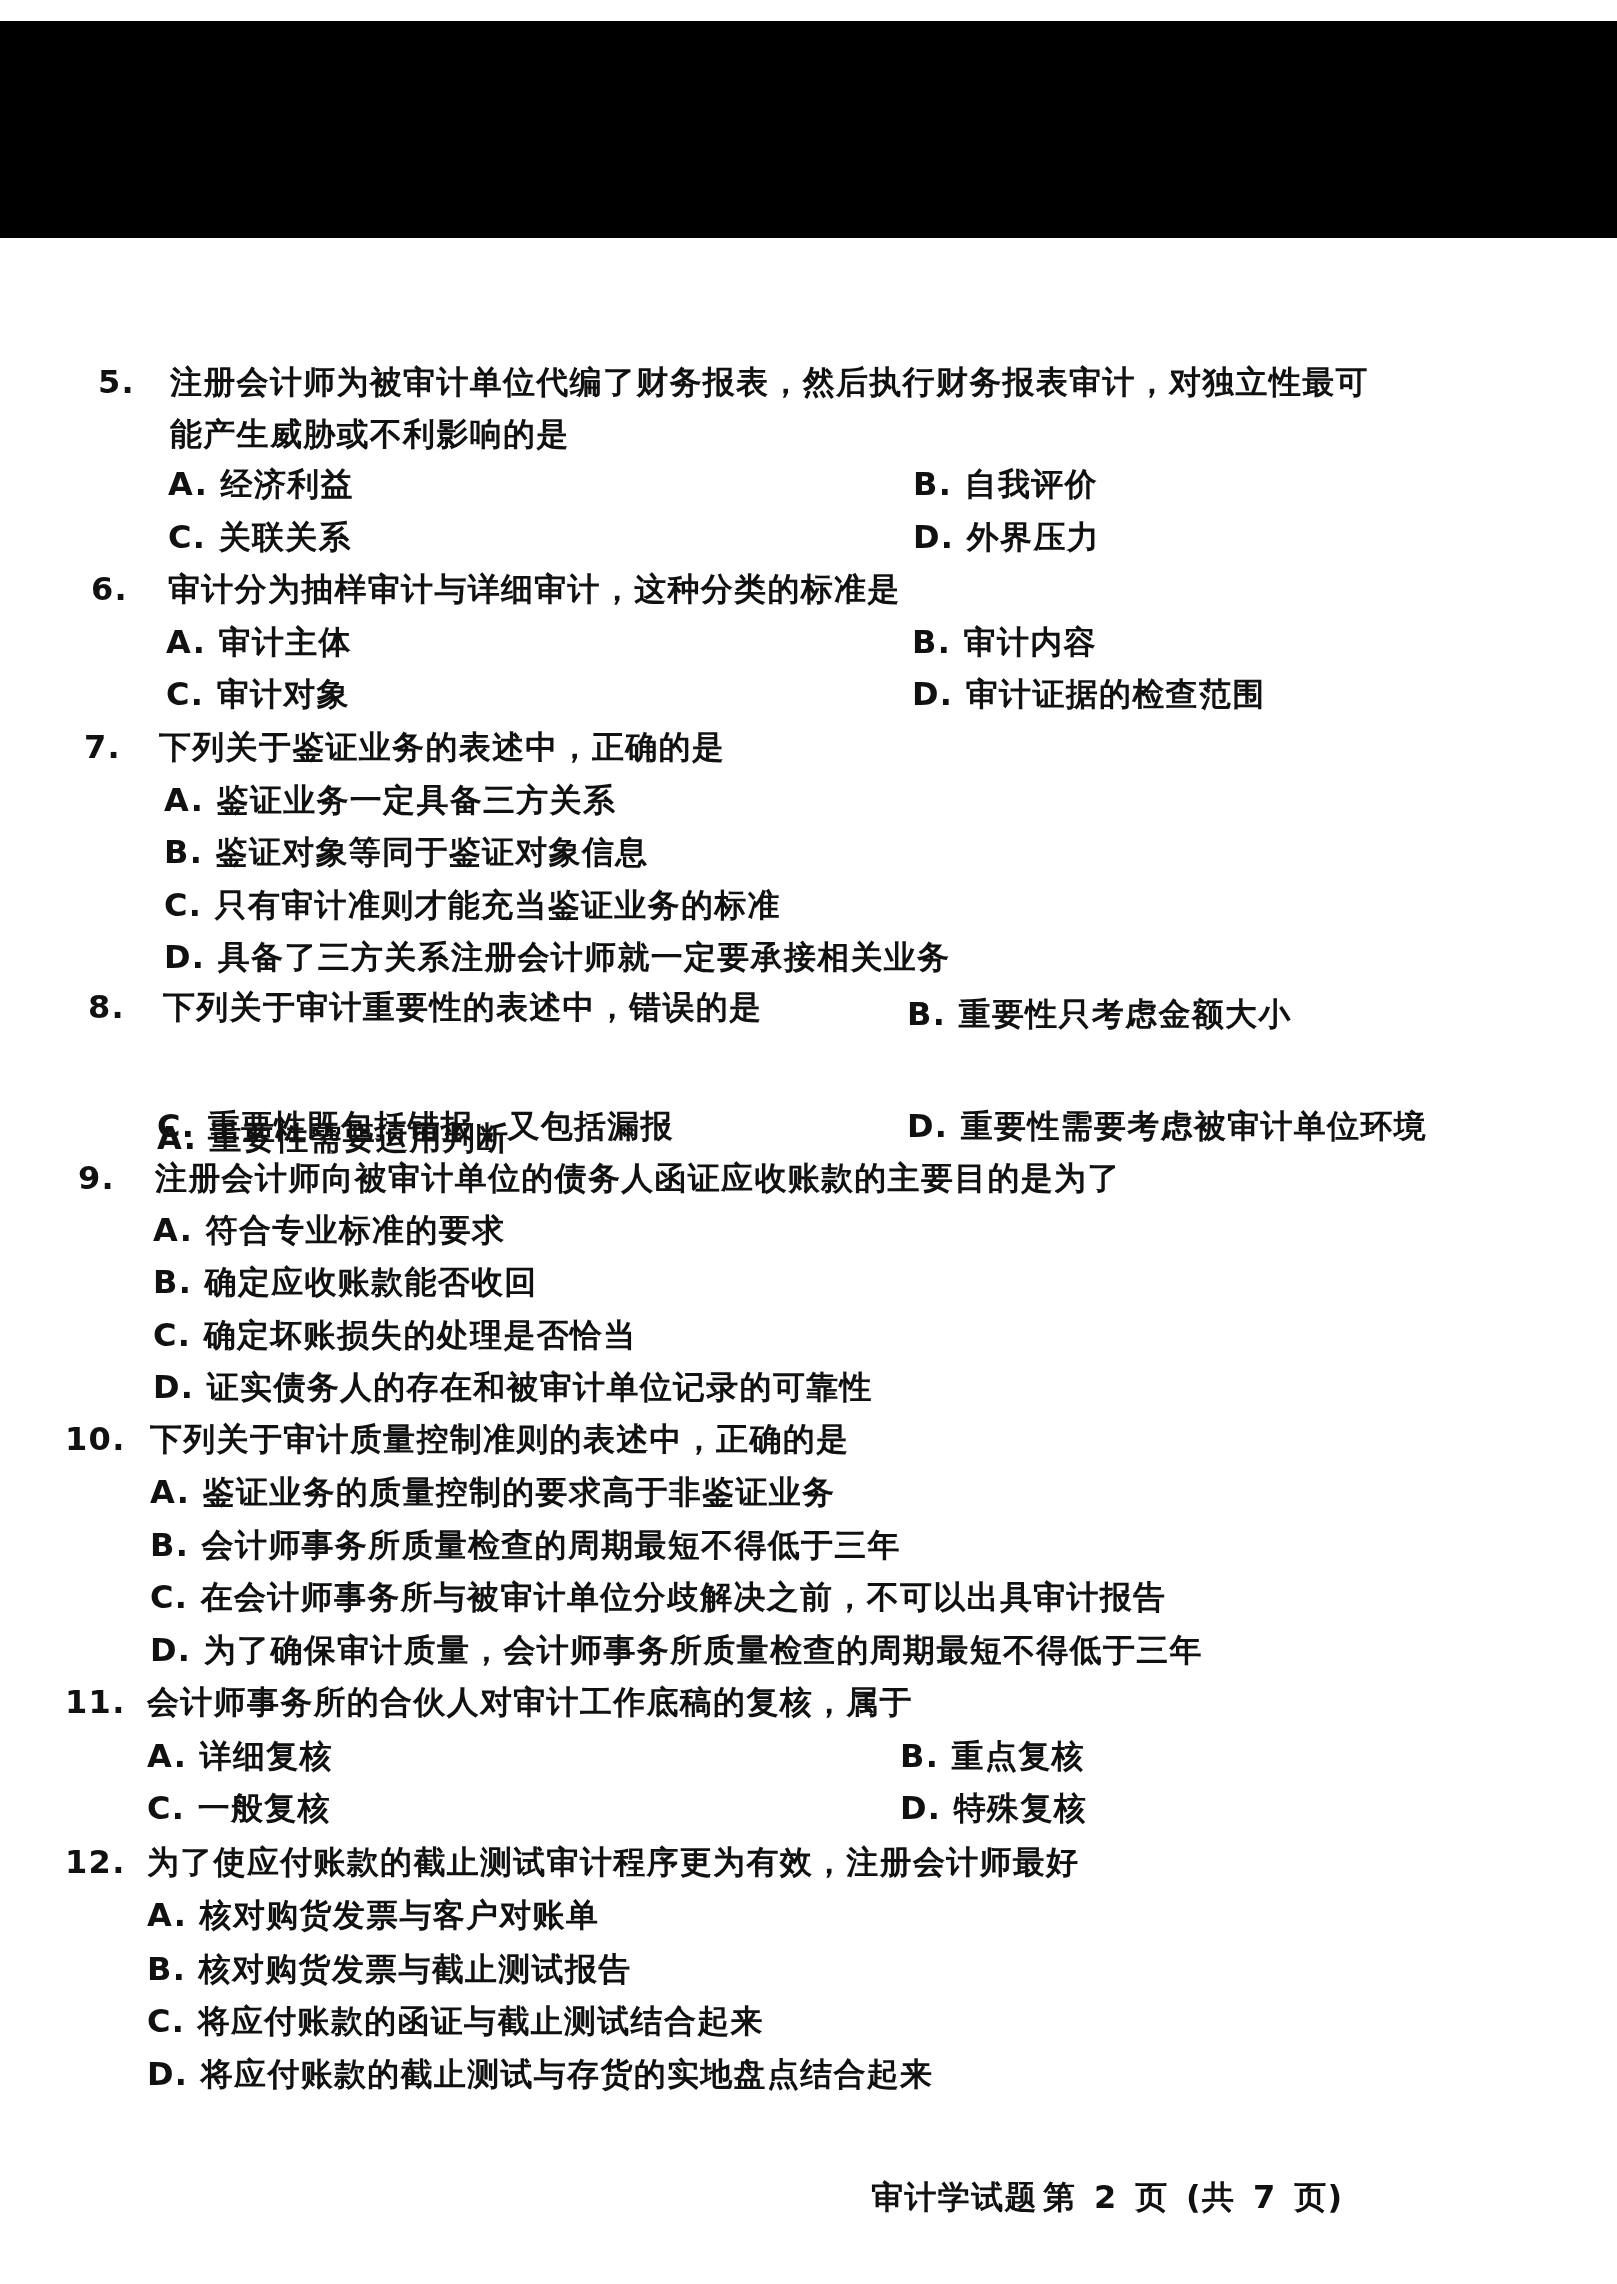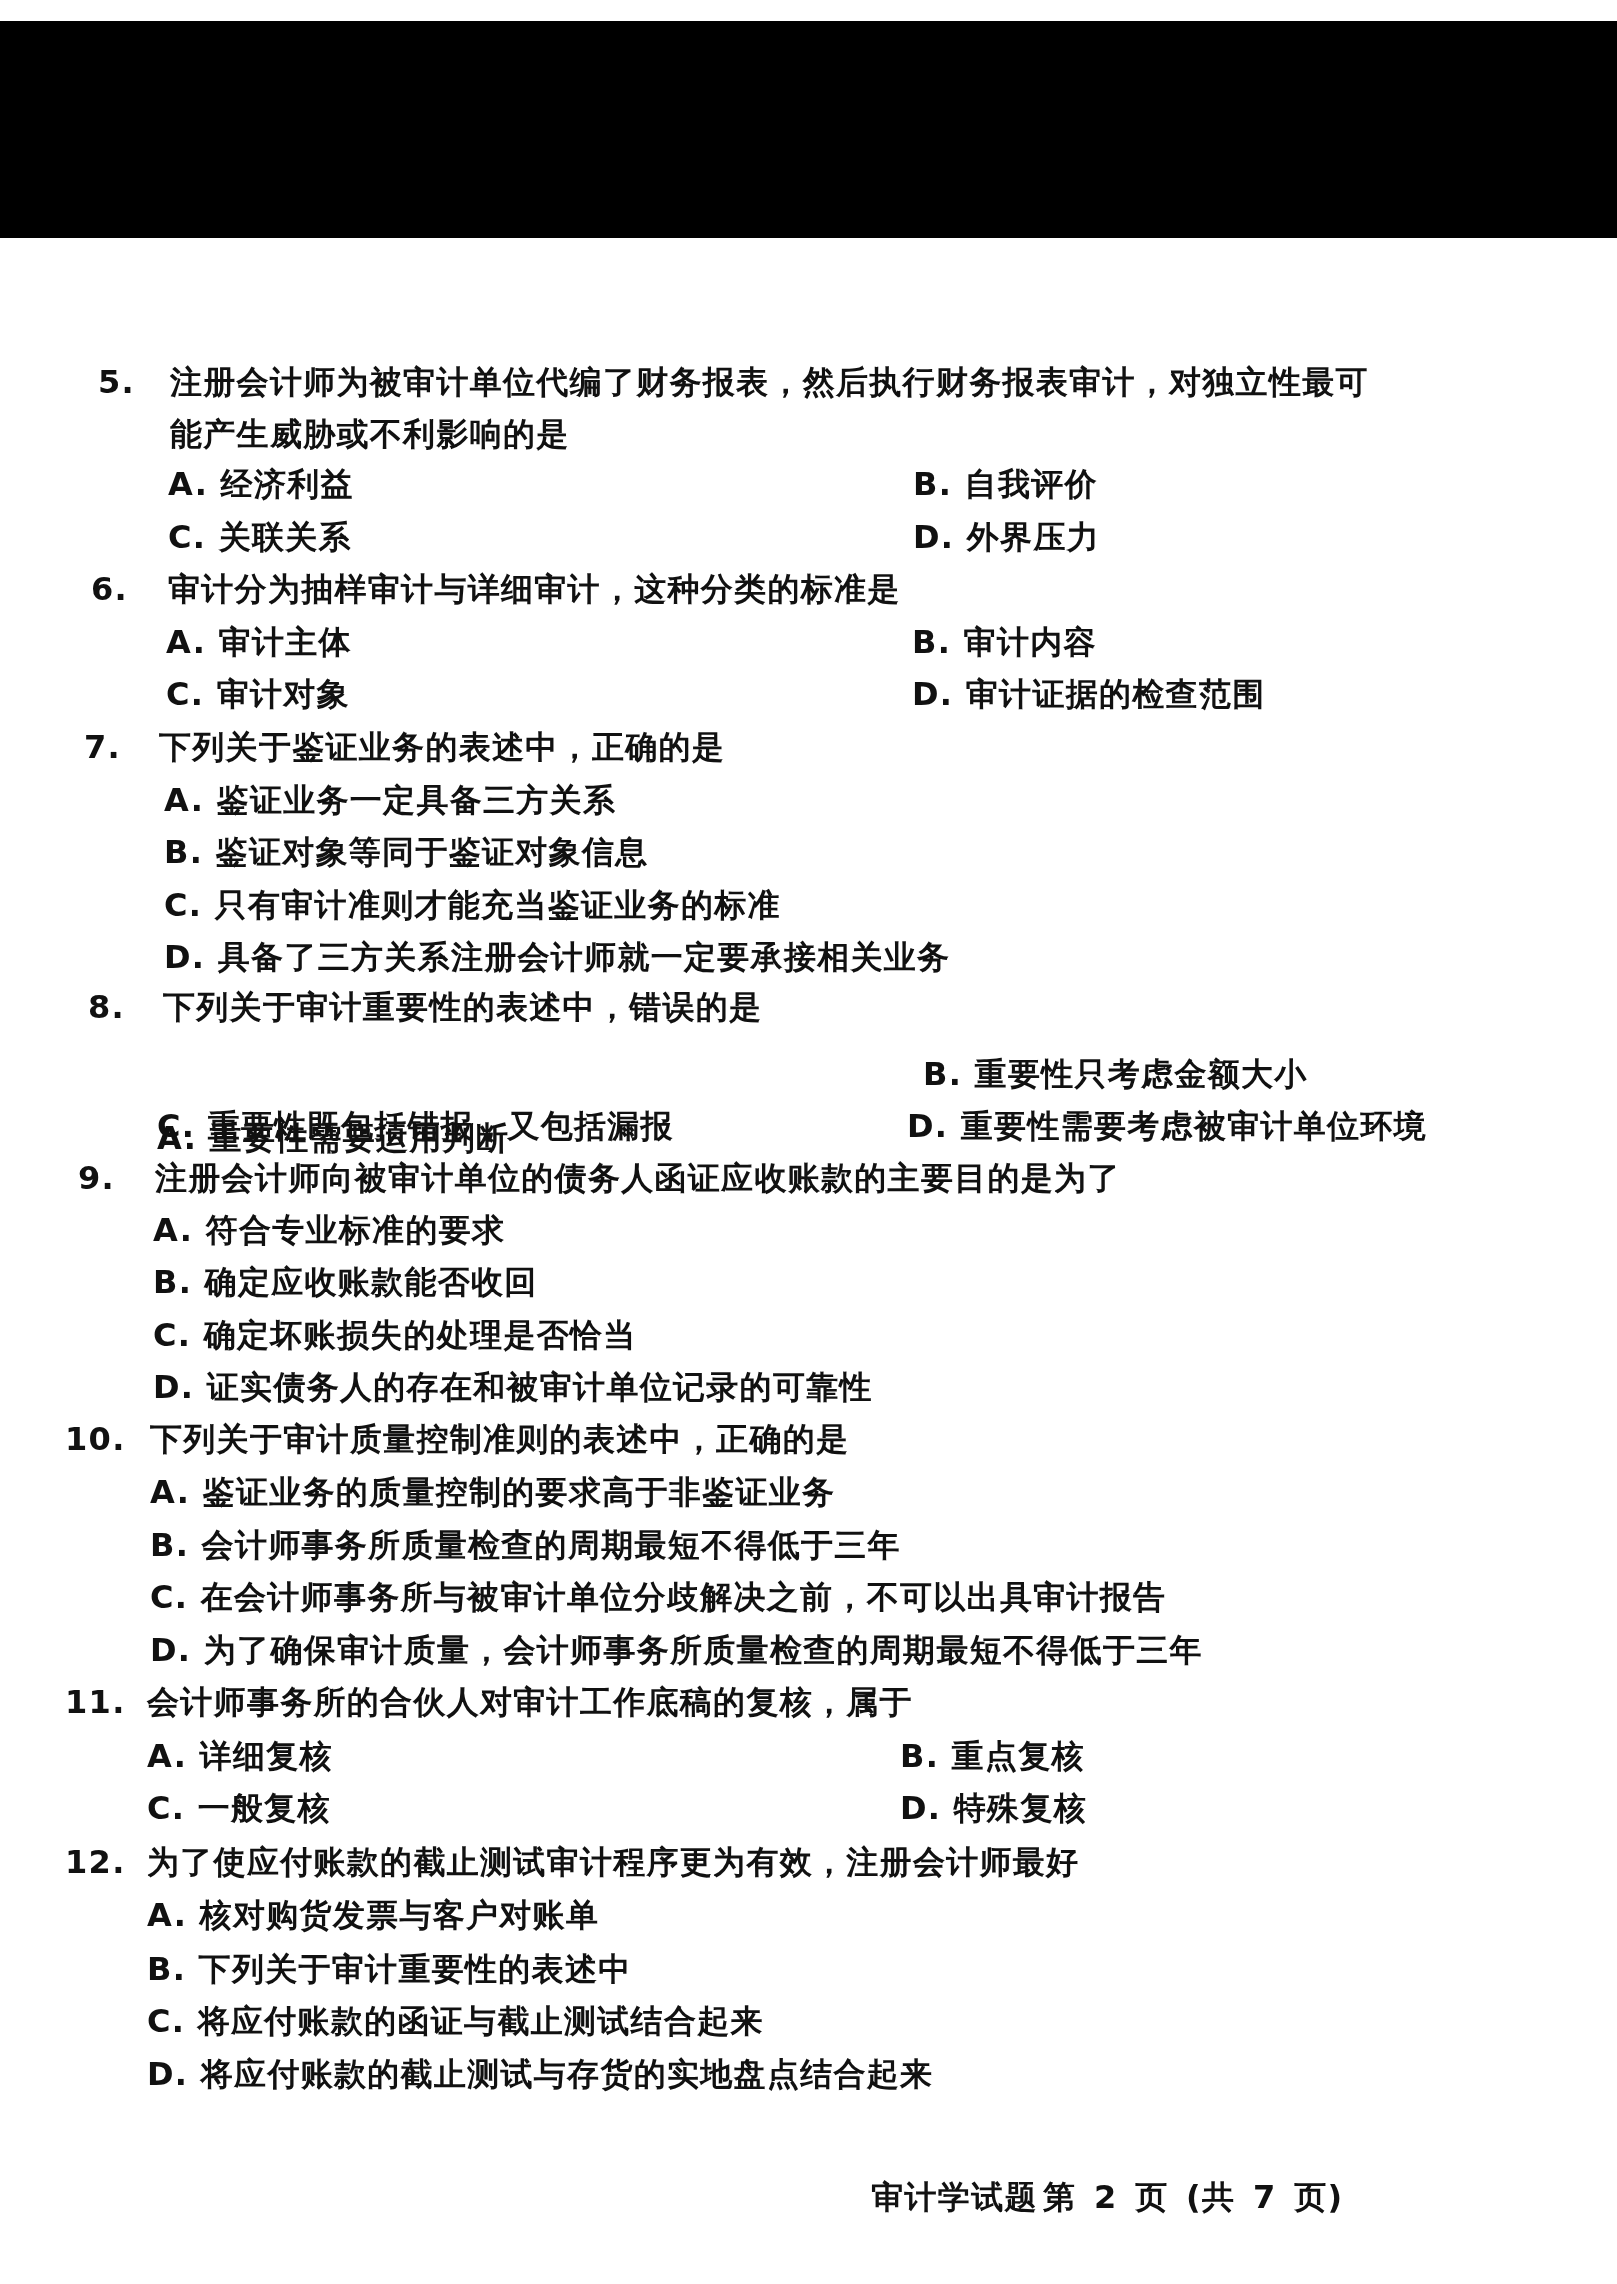--- a/index.html
+++ b/index.html
@@ -33,21 +33,21 @@
 <div class="opt" style="left:912px; top:676px;"><span>D.</span> <span>审计证据的检查范围</span></div>
 
 <div class="q" style="left:84px; top:729px;"><span class="num" style="width:75px">7.</span><span>下列关于鉴证业务的表述中，正确的是</span></div>
 <div class="opt" style="left:164px; top:782px;"><span>A.</span> <span>鉴证业务一定具备三方关系</span></div>
 <div class="opt" style="left:164px; top:834px;"><span>B.</span> <span>鉴证对象等同于鉴证对象信息</span></div>
 <div class="opt" style="left:164px; top:887px;"><span>C.</span> <span>只有审计准则才能充当鉴证业务的标准</span></div>
 <div class="opt" style="left:164px; top:939px;"><span>D.</span> <span>具备了三方关系注册会计师就一定要承接相关业务</span></div>
 
 <div class="q" style="left:88px; top:989px;"><span class="num" style="width:75px">8.</span><span>下列关于审计重要性的表述中，错误的是</span></div>
 <div class="opt" style="left:157px; top:1120px;"><span>A.</span> <span>重要性需要运用判断</span></div>
-<div class="opt" style="left:907px; top:1056px;margin-left:16px;"><span>B.</span> <span>重要性只考虑金额大小</span></div>
+<div class="opt" style="left:907px; top:996px;"><span>B.</span> <span>重要性只考虑金额大小</span></div>
 <div class="opt" style="left:157px; top:1108px;"><span>C.</span> <span>重要性既包括错报，又包括漏报</span></div>
 <div class="opt" style="left:907px; top:1108px;"><span>D.</span> <span>重要性需要考虑被审计单位环境</span></div>
 
 <div class="q" style="left:78px; top:1160px;"><span class="num" style="width:77px">9.</span><span>注册会计师向被审计单位的债务人函证应收账款的主要目的是为了</span></div>
 <div class="opt" style="left:153px; top:1212px;"><span>A.</span> <span>符合专业标准的要求</span></div>
 <div class="opt" style="left:153px; top:1264px;"><span>B.</span> <span>确定应收账款能否收回</span></div>
 <div class="opt" style="left:153px; top:1317px;"><span>C.</span> <span>确定坏账损失的处理是否恰当</span></div>
 <div class="opt" style="left:153px; top:1369px;"><span>D.</span> <span>证实债务人的存在和被审计单位记录的可靠性</span></div>
 
 <div class="q" style="left:65px; top:1421px;"><span class="num" style="width:85px">10.</span><span>下列关于审计质量控制准则的表述中，正确的是</span></div>
@@ -57,21 +57,21 @@
 <div class="opt" style="left:150px; top:1632px;"><span>D.</span> <span>为了确保审计质量，会计师事务所质量检查的周期最短不得低于三年</span></div>
 
 <div class="q" style="left:65px; top:1684px;"><span class="num" style="width:82px">11.</span><span>会计师事务所的合伙人对审计工作底稿的复核，属于</span></div>
 <div class="opt" style="left:147px; top:1738px;"><span>A.</span> <span>详细复核</span></div>
 <div class="opt" style="left:900px; top:1738px;"><span>B.</span> <span>重点复核</span></div>
 <div class="opt" style="left:147px; top:1790px;"><span>C.</span> <span>一般复核</span></div>
 <div class="opt" style="left:900px; top:1790px;"><span>D.</span> <span>特殊复核</span></div>
 
 <div class="q" style="left:65px; top:1844px;"><span class="num" style="width:82px">12.</span><span>为了使应付账款的截止测试审计程序更为有效，注册会计师最好</span></div>
 <div class="opt" style="left:147px; top:1897px;"><span>A.</span> <span>核对购货发票与客户对账单</span></div>
-<div class="opt" style="left:147px; top:1951px;"><span>B.</span> <span>下列关于审计重要性的表述中</span></div>
+<div class="opt" style="left:147px; top:1951px;"><span>B.</span> <span>核对购货发票与截止测试报告</span></div>
 <div class="opt" style="left:147px; top:2003px;"><span>C.</span> <span>将应付账款的函证与截止测试结合起来</span></div>
 <div class="opt" style="left:147px; top:2056px;"><span>D.</span> <span>将应付账款的截止测试与存货的实地盘点结合起来</span></div>
 
 <div class="footer">
   <span>审计学试题</span><span>第</span>
   <span>2</span>
   <span>页</span>
   <span>(共</span>
   <span>7</span>
   <span>页)</span>

